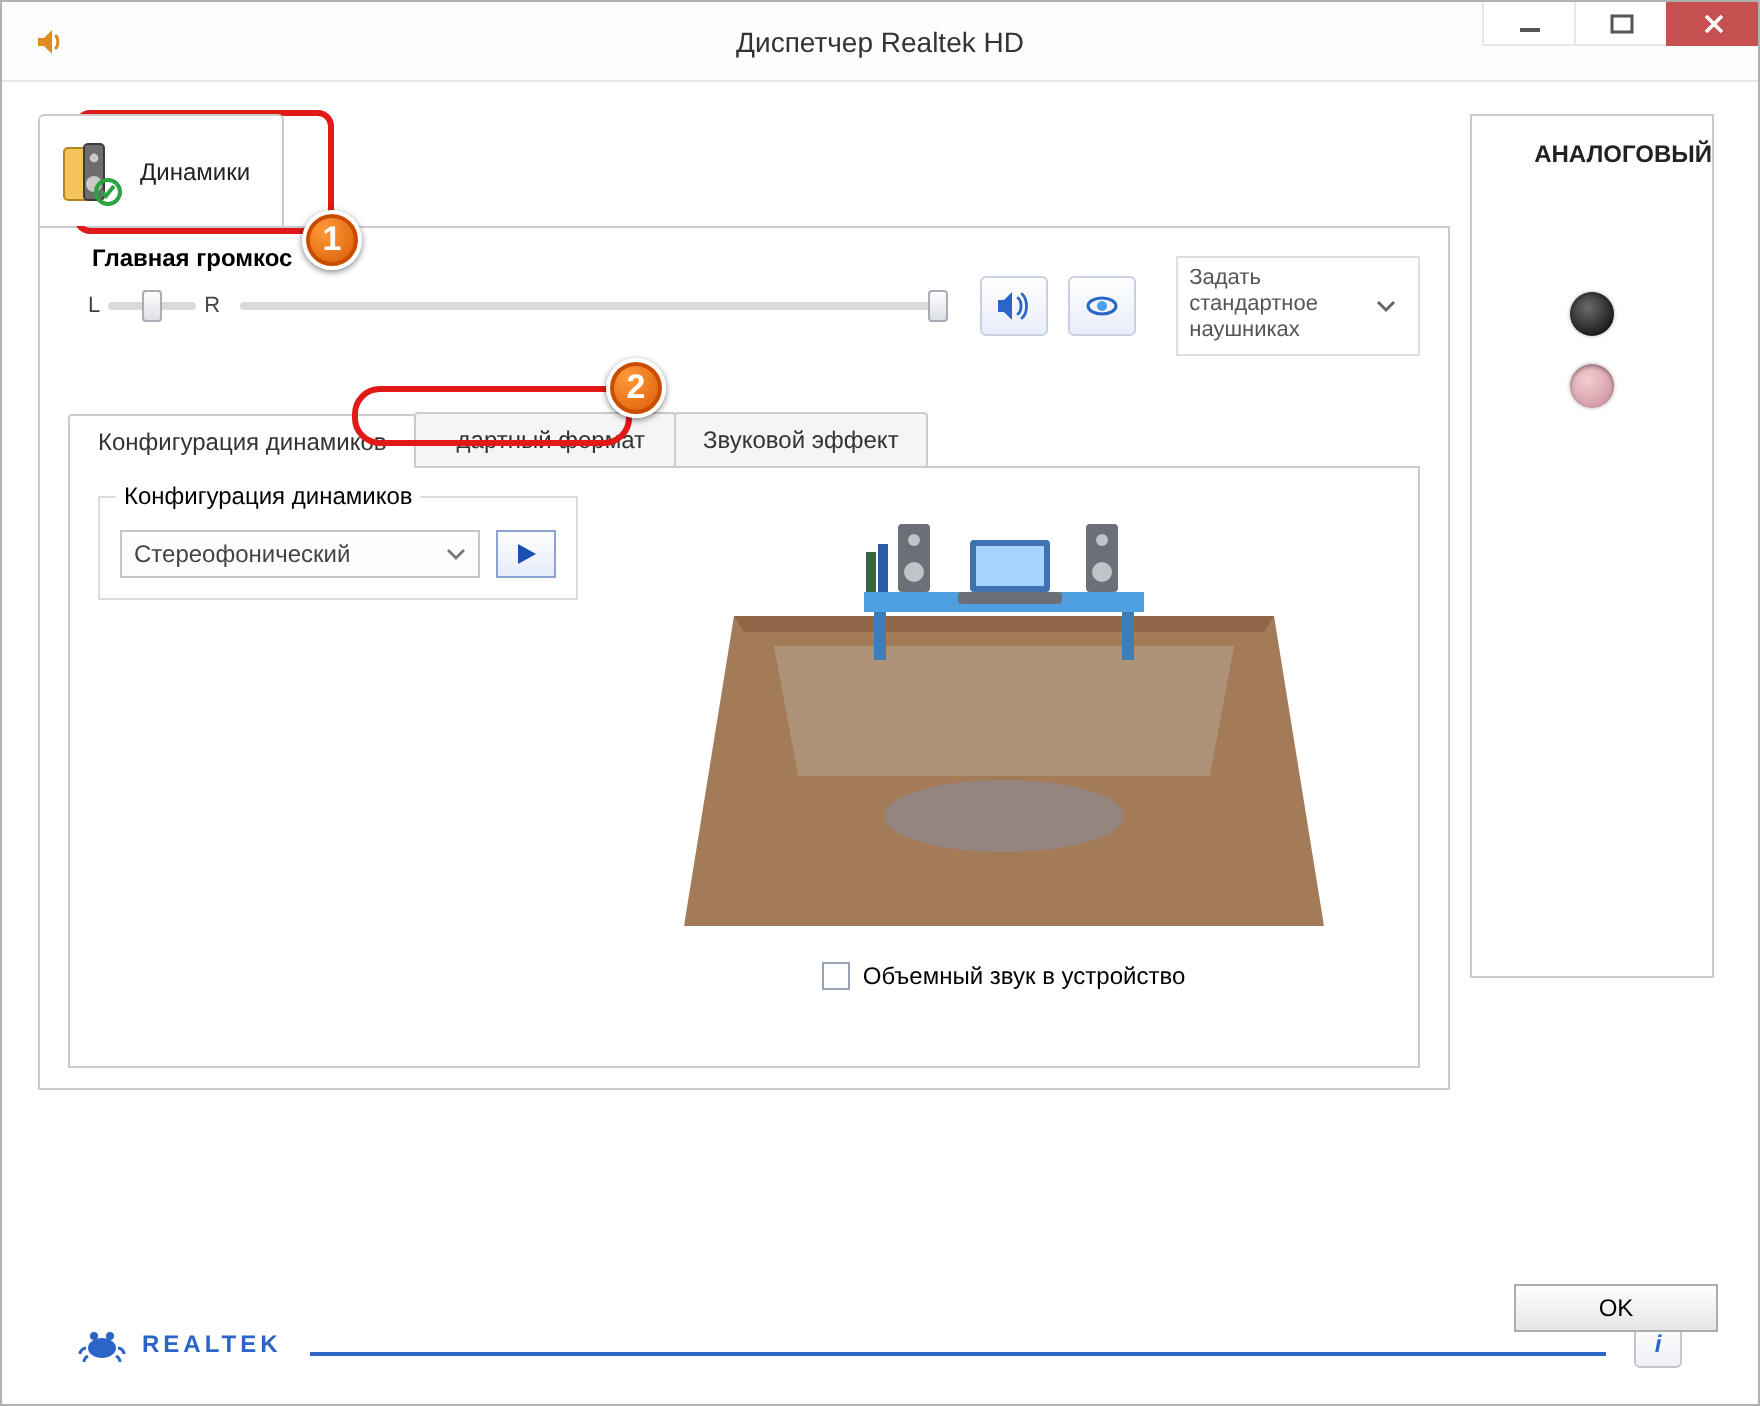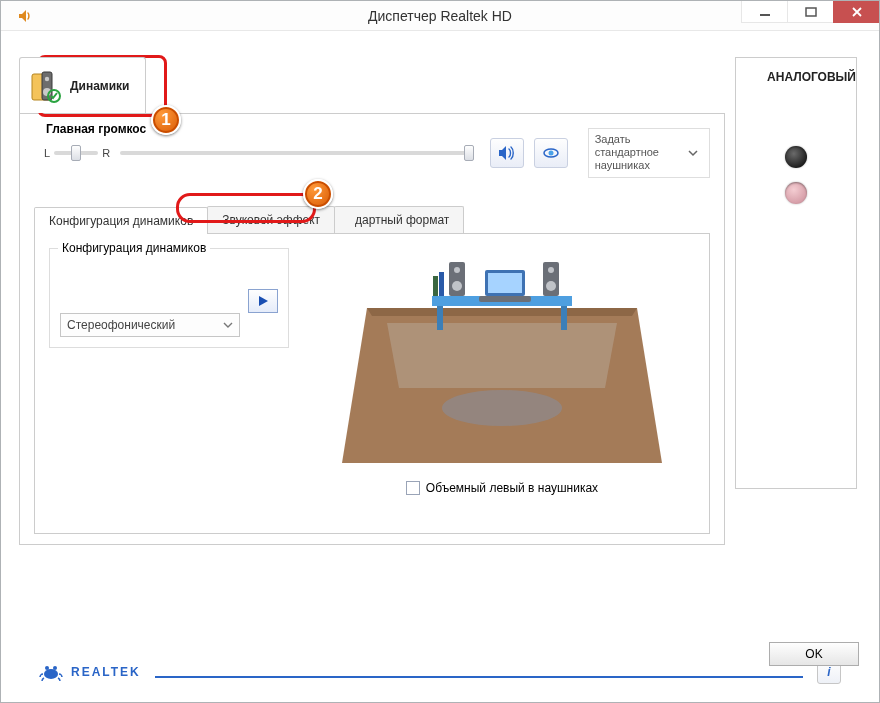--- a/index.html
+++ b/index.html
@@ -8,21 +8,21 @@
     font-family: "Segoe UI", Tahoma, sans-serif;
     font-size: 12px;
     background: #fff;
     width: 880px;
     height: 703px;
     position: relative;
     border: 1px solid #aeb2b5;
   }
   
   .titlebar {
-    height: 30px;
+    height: 40px;
     background: #fdfdfd;
     border-bottom: 1px solid #e8e8e8;
     display: flex;
     align-items: center;
     position: relative;
   }
   .titlebar .sp-icon {
     width: 20px; height: 20px;
     margin-left: 14px;
     display: flex; align-items: center; justify-content: center;
@@ -56,21 +56,20 @@
   .client {
     position: absolute;
     left: 18px; right: 18px; top: 56px; bottom: 28px;
   }
   
   .device-tabs {
     display: flex;
     align-items: flex-end;
     gap: 16px;
     margin-bottom: 0;
-    font-weight: bold;
   }
   .dev-tab {
     height: 56px;
     display: flex; align-items: center;
     padding: 0 16px 0 8px;
     border: 1px solid #ccc;
     border-bottom: none;
     background: #f8f8f8;
     border-radius: 3px 3px 0 0;
     cursor: pointer;
@@ -182,21 +181,20 @@
     background:#fff; padding:0 4px; font-size:12px;
   }
   .cfg-row { display:flex; align-items:center; gap:8px; margin-top:6px;}
   .cfg-select {
     flex:1; height:24px;
     border:1px solid #c6c6c6;
     background:#fdfdfd;
     display:flex; align-items:center; justify-content:space-between;
     padding:0 6px; font-size:12px; color:#444;
     cursor:pointer;
-    margin-top:48px;
   }
   .play-btn {
     width:30px; height:24px;
     border:1px solid #8aa3d0;
     background:linear-gradient(#fefefe,#e5ecfa);
     display:flex; align-items:center; justify-content:center;
     color:#1a4fb2; cursor:pointer;
   }
   .wide-group {
     border:1px solid #ddd;
@@ -244,21 +242,21 @@
   .info-btn {
     width:24px; height:24px; border:1px solid #c6c6c6; border-radius:3px;
     display:flex; align-items:center; justify-content:center;
     color:#2a65c7; font-style:italic; font-weight:700; cursor:pointer;
     background:linear-gradient(#fefefe,#eef1f7);
   }
   .ok-row {
     position:absolute; right:20px; bottom:36px;
   }
   .ok-btn {
-    width:90px; height:24px;
+    width:102px; height:24px;
     border:1px solid #adadad;
     background:linear-gradient(#fefefe,#e6e6e6);
     cursor:pointer;
     font-size:12px;
   }
   
   .highlight {
     position:absolute;
     border:3px solid #e11919;
     border-radius:8px;
@@ -370,24 +368,24 @@
         <div class="dd">
           <svg width="10" height="10">
               <path d="M1 3l4 4 4-4" stroke="#666" fill="none" stroke-width="1.5"></path>
             </svg>
         </div>
       </div>
     </div>
 
     <div class="sub-tabs">
       <div class="sub-tab active">Конфигурация динамиков</div>
-      <div class="sub-tab">Звуковой эффект</div>
       <div class="sub-tab" style="padding-left:20px">
         <span>дартный формат</span>
       </div>
+      <div class="sub-tab">Звуковой эффект</div>
     </div>
 
     <div class="sub-content">
       <div class="left-col">
         <div class="cfg-group">
           <div class="legend">Конфигурация динамиков</div>
           <div class="cfg-row">
             <div class="cfg-select">
               <span>Стереофонический</span>
               <svg width="10" height="10">
@@ -429,21 +427,21 @@
               <circle cx="214" cy="22" r="3" fill="#c0c3c8"></circle>
               <circle cx="214" cy="38" r="5" fill="#c0c3c8"></circle>
             </g>
 
             <rect x="96" y="28" width="5" height="20" fill="#3a6640"></rect>
             <rect x="102" y="24" width="5" height="24" fill="#2a5aa8"></rect>
           </svg>
         </div>
         <div class="chk-row" style="margin-top:8px">
           <div class="chk" style="color:transparent"></div>
-          <span>Объемный левый в наушниках</span>
+          <span>Объемный звук в устройство</span>
         </div>
       </div>
     </div>
 
   </div>
 
   <div class="footer" style="bottom:-10px">
     <div class="brand">
       <div class="crab">
         <svg width="24" height="24" viewBox="0 0 24 24">

